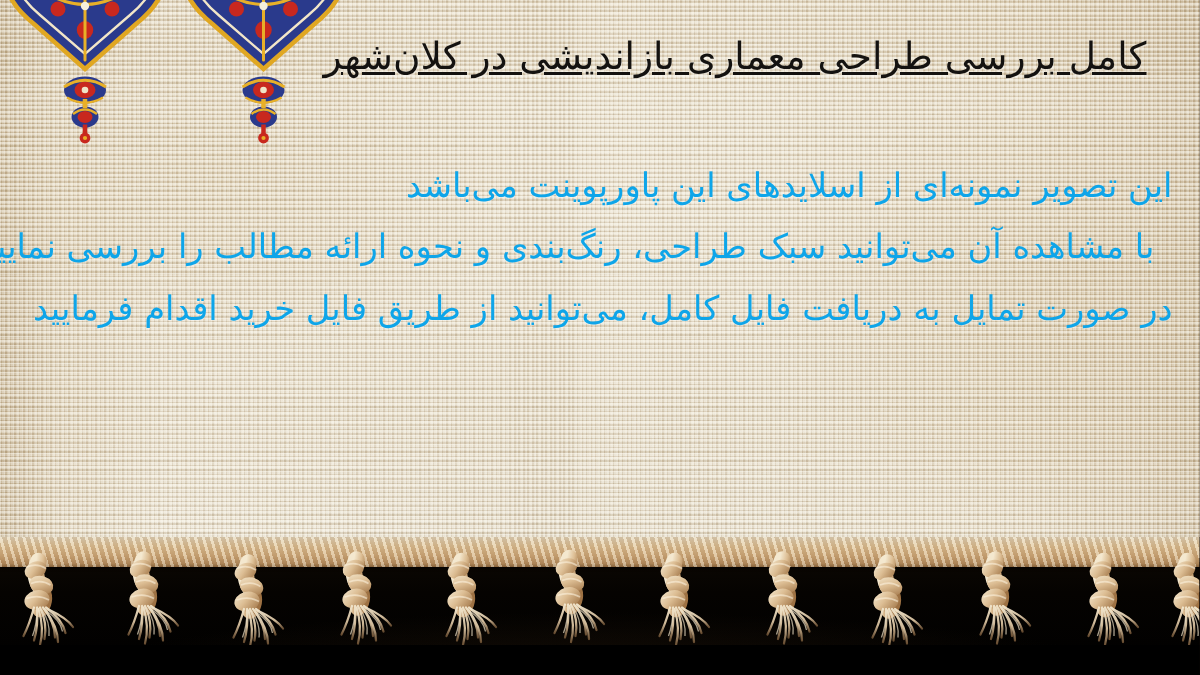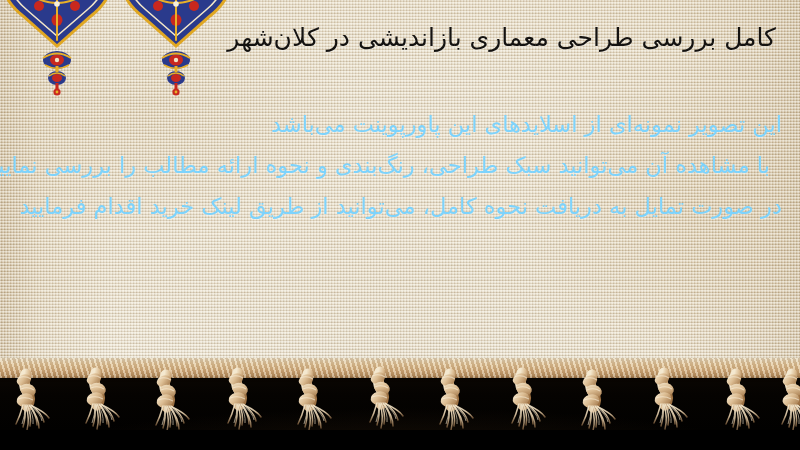--- a/index.html
+++ b/index.html
@@ -83,37 +83,38 @@
   #orn-left  { left: -5px; }
   #orn-right { left: 114px; }
   .ornament svg { display: block; width: 100%; height: 100%; }
 
   
   .slide-title {
     position: absolute;
     right: 24px;
     top: 22px;
     width: 560px;
-    text-align: right;
+    text-align: left;
     direction: rtl;
     color: #141210;
     font-size: 25px;
     line-height: 1.25;
     letter-spacing: .2px;
     white-space: nowrap;
     text-shadow: 0 1px 0 rgba(255,255,255,0.35);
+    text-decoration: underline;
   }
   .body-block {
     position: absolute;
     right: 12px;
     top: 104px;
     width: 776px;
     direction: rtl;
     text-align: right;
-    color: #7dd3fc;
+    color: #0ea5e9;
   }
   .body-line {
     font-size: 22.5px;
     line-height: 41px;
     white-space: nowrap;
     text-shadow: 0 1px 0 rgba(255,255,255,0.30);
   }
   .body-line.l1 { padding-right: 6px; }
   .body-line.l2 { padding-right: 18px; }
   .body-line.l3 { padding-right: 6px; }
@@ -329,21 +330,21 @@
         <circle cx="62" cy="144" r="1.4" fill="#e8b028"></circle>
       </g>
     </svg>
   </div>
 
   <div class="slide-title">کامل بررسی طراحی معماری بازاندیشی در کلان‌شهر</div>
 
   <div class="body-block">
     <div class="body-line l1">این تصویر نمونه‌ای از اسلایدهای این پاورپوینت می‌باشد</div>
     <div class="body-line l2">با مشاهده آن می‌توانید سبک طراحی، رنگ‌بندی و نحوه ارائه مطالب را بررسی نمایید</div>
-    <div class="body-line l3">در صورت تمایل به دریافت نحوه کامل، می‌توانید از طریق لینک خرید اقدام فرمایید</div>
+    <div class="body-line l3">در صورت تمایل به دریافت فایل کامل، می‌توانید از طریق فایل خرید اقدام فرمایید</div>
   </div>
 
   <div class="fringe-zone">
     <div class="fringe-dark"></div>
     <div class="fringe-rope"></div>
     <svg class="fringe-svg" viewBox="0 0 800 92" xmlns="http://www.w3.org/2000/svg">
       <defs>
         <linearGradient id="ropeG" x1="0" y1="0" x2="1" y2="1">
           <stop offset="0%" stop-color="#f4e8cf"></stop>
           <stop offset="45%" stop-color="#dcbd93"></stop>

